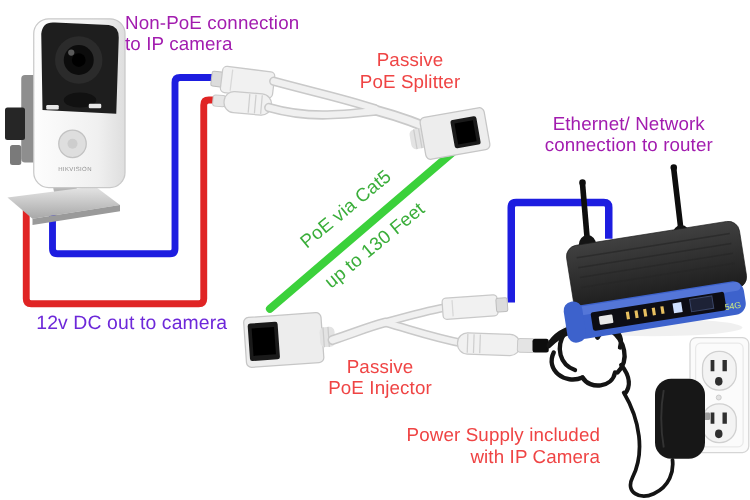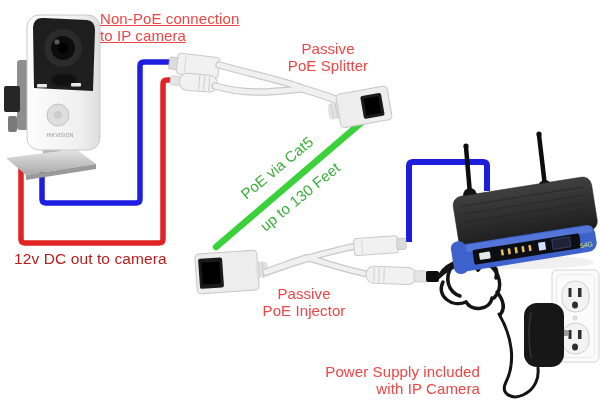--- a/index.html
+++ b/index.html
@@ -5,33 +5,33 @@
   html,body { margin:0; padding:0; background:#ffffff; }
   .stage {
     position:relative; width:600px; height:400px; background:#ffffff;
     font-family:"Liberation Sans", sans-serif; overflow:hidden;
   }
   .stage svg { position:absolute; left:0; top:0; }
   .lbl {
     position:absolute; font-size:15px; line-height:1.16;
     white-space:pre-line; letter-spacing:0.1px;
   }
-  .lbl.blue  { color:#ef4444;text-decoration:underline; }
+  .lbl.blue  { color:#a21caf; }
   .lbl.dark  { color:#ef4444; }
-  .lbl.red   { color:#b91c1c; font-size:15.5px; }
+  .lbl.red   { color:#6d28d9; font-size:15.5px;margin-left:15px; }
   .lbl.green { color:#3aae3a; }
   .center { text-align:center; }
   .right  { text-align:right; }
   .rot { transform:rotate(-39.5deg); transform-origin:center center; }
   #lbl-nonpoe   { left:100px; top:10px;  width:172px; }
   #lbl-splitter { left:263px; top:40px;  width:130px; }
   #lbl-ethernet { left:412px; top:91px;  width:182px; }
   #lbl-dcout    { left:14px;  top:250px; width:190px; }
   #lbl-injector { left:243px; top:285px; width:122px; }
-  #lbl-power    { left:296px; top:363px; width:184px; }
+  #lbl-power    { left:296px; top:340px; width:184px; }
   #lbl-cat5     { left:217px; top:159px; width:120px; }
   #lbl-feet     { left:232px; top:188px; width:136px; }
 </style>
 </head>
 <body>
 
 <div class="stage">
 
   <svg width="600" height="400" viewBox="0 0 600 400">
     <defs>
@@ -195,20 +195,22 @@
       </g>
     </g>
   </svg>
 
   <div id="lbl-nonpoe" class="lbl blue">Non-PoE connection
 to IP camera</div>
 
   <div id="lbl-splitter" class="lbl dark center">Passive
 PoE Splitter</div>
 
+  <div id="lbl-ethernet" class="lbl blue center">Ethernet/ Network
+connection to router</div>
 
   <div id="lbl-dcout" class="lbl red">12v DC out to camera</div>
 
   <div id="lbl-cat5" class="lbl green center rot">PoE via Cat5</div>
 
   <div id="lbl-feet" class="lbl green center rot">up to 130 Feet</div>
 
   <div id="lbl-injector" class="lbl dark center">Passive
 PoE Injector</div>
 

